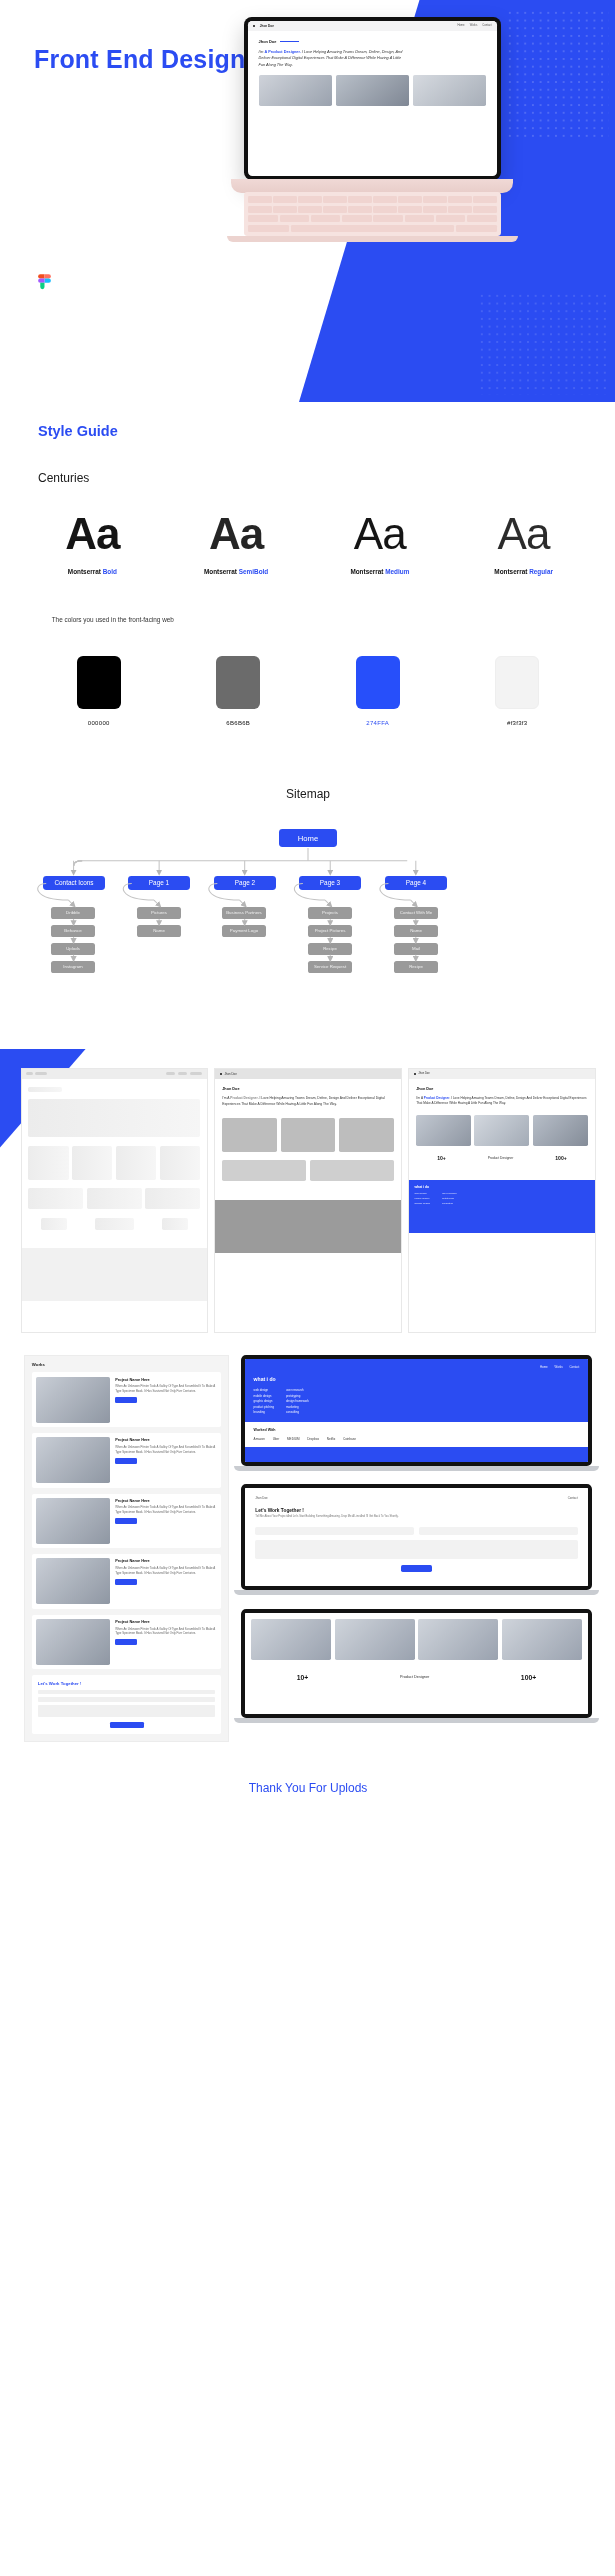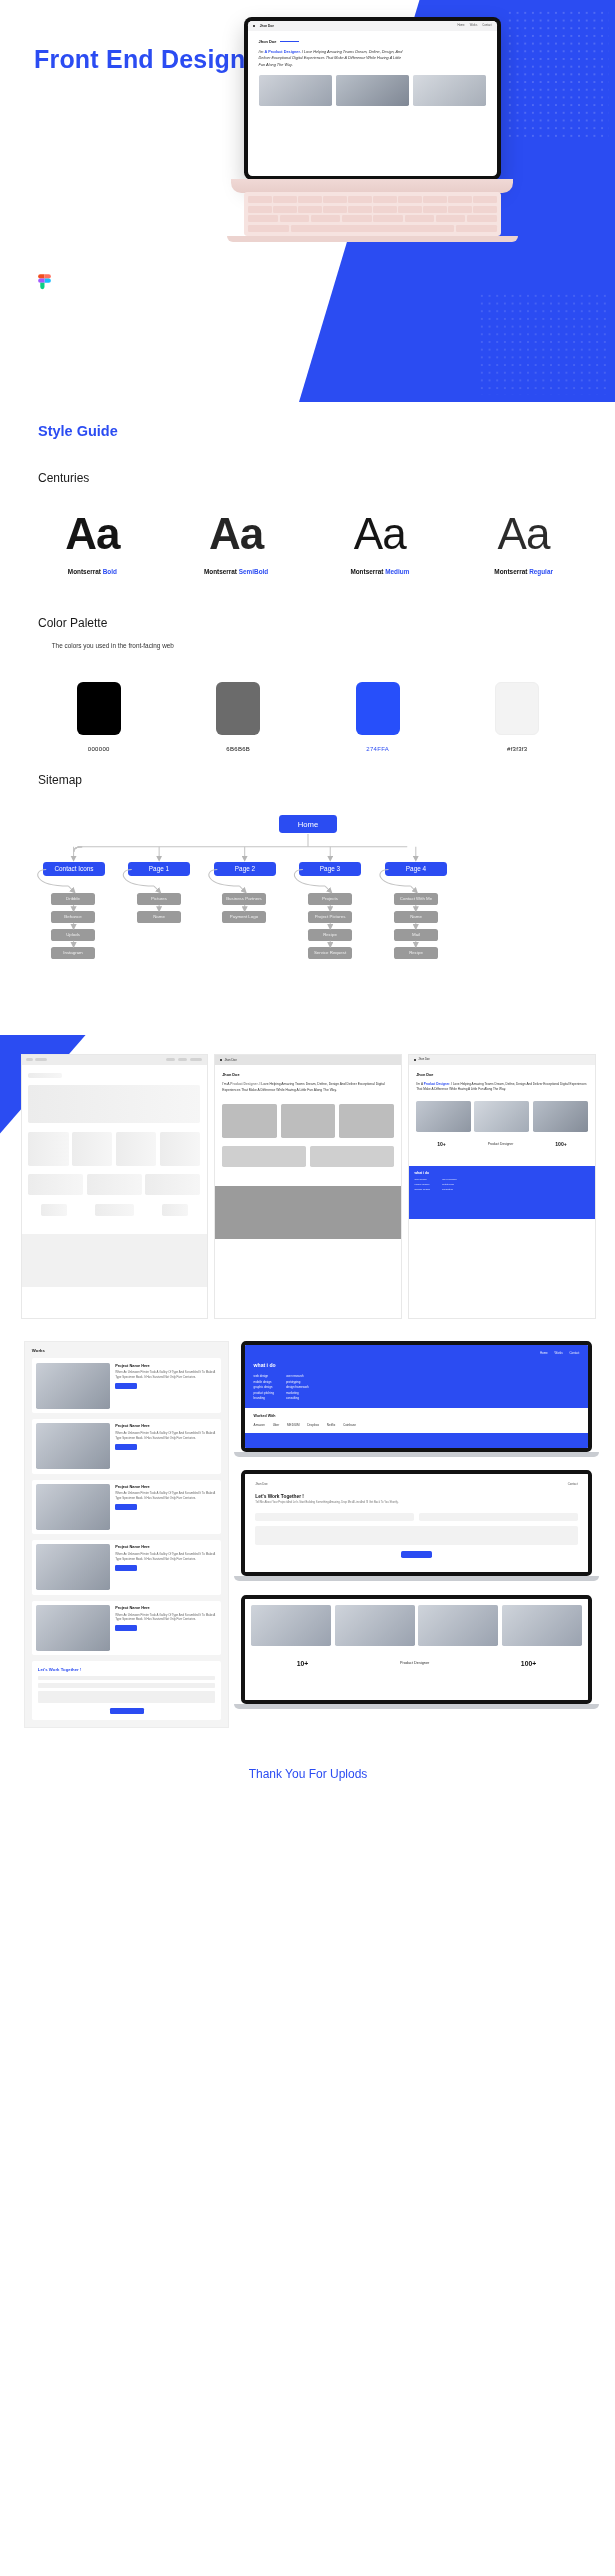--- a/index.html
+++ b/index.html
@@ -310,21 +310,20 @@
     <div class="tf-item">
       <div class="tf-aa w400">Aa</div>
       <div class="tf-label">
         <span style="color:#111">Montserrat</span>
         <span>Regular</span>
       </div>
     </div>
   </div>
 
   <section class="sec" style="margin-top:41px;">
-    <div class="sec-title-dark">Color Palette</div>
     <div class="sec-sub" style="margin-top:12px;padding-left:13.7px;">The colors you used in the front-facing web</div>
   </section>
 
   <div class="swatches">
     <div class="sw-item">
       <div class="sw-box" id="sw0" style="background: rgb(0, 0, 0);"></div>
       <div class="sw-code">000000</div>
     </div>
     <div class="sw-item">
       <div class="sw-box" id="sw1" style="background: rgb(107, 107, 107);"></div>
@@ -333,21 +332,21 @@
     <div class="sw-item">
       <div class="sw-box" id="sw2" style="background: rgb(39, 79, 250);"></div>
       <div class="sw-code blue">274FFA</div>
     </div>
     <div class="sw-item">
       <div class="sw-box" id="sw3" style="background: rgb(243, 243, 243); border: 0.9px solid rgb(238, 238, 238);"></div>
       <div class="sw-code">#f3f3f3</div>
     </div>
   </div>
 
-  <section class="sec" style="margin-top:21px;">
+  <section class="sec" style="margin-top:61px;text-align:center;">
     <div class="sec-title-dark">Sitemap</div>
   </section>
 
   <div class="sitemap" id="sitemap-canvas">
       <div class="node blue" style="left: 43px; top: 53px; width: 62px; height: 14.5px;">Contact Icons</div>
       <div class="node grey" style="left: 51px; top: 84px; width: 44px; height: 12px;">Dribble</div>
       <div class="node grey" style="left: 51px; top: 102px; width: 44px; height: 12px;">Behance</div>
       <div class="node grey" style="left: 51px; top: 120px; width: 44px; height: 12px;">Uplods</div>
       <div class="node grey" style="left: 51px; top: 138px; width: 44px; height: 12px;">Instagram</div>
       <div class="node blue" style="left: 128px; top: 53px; width: 62px; height: 14.5px;">Page 1</div>

